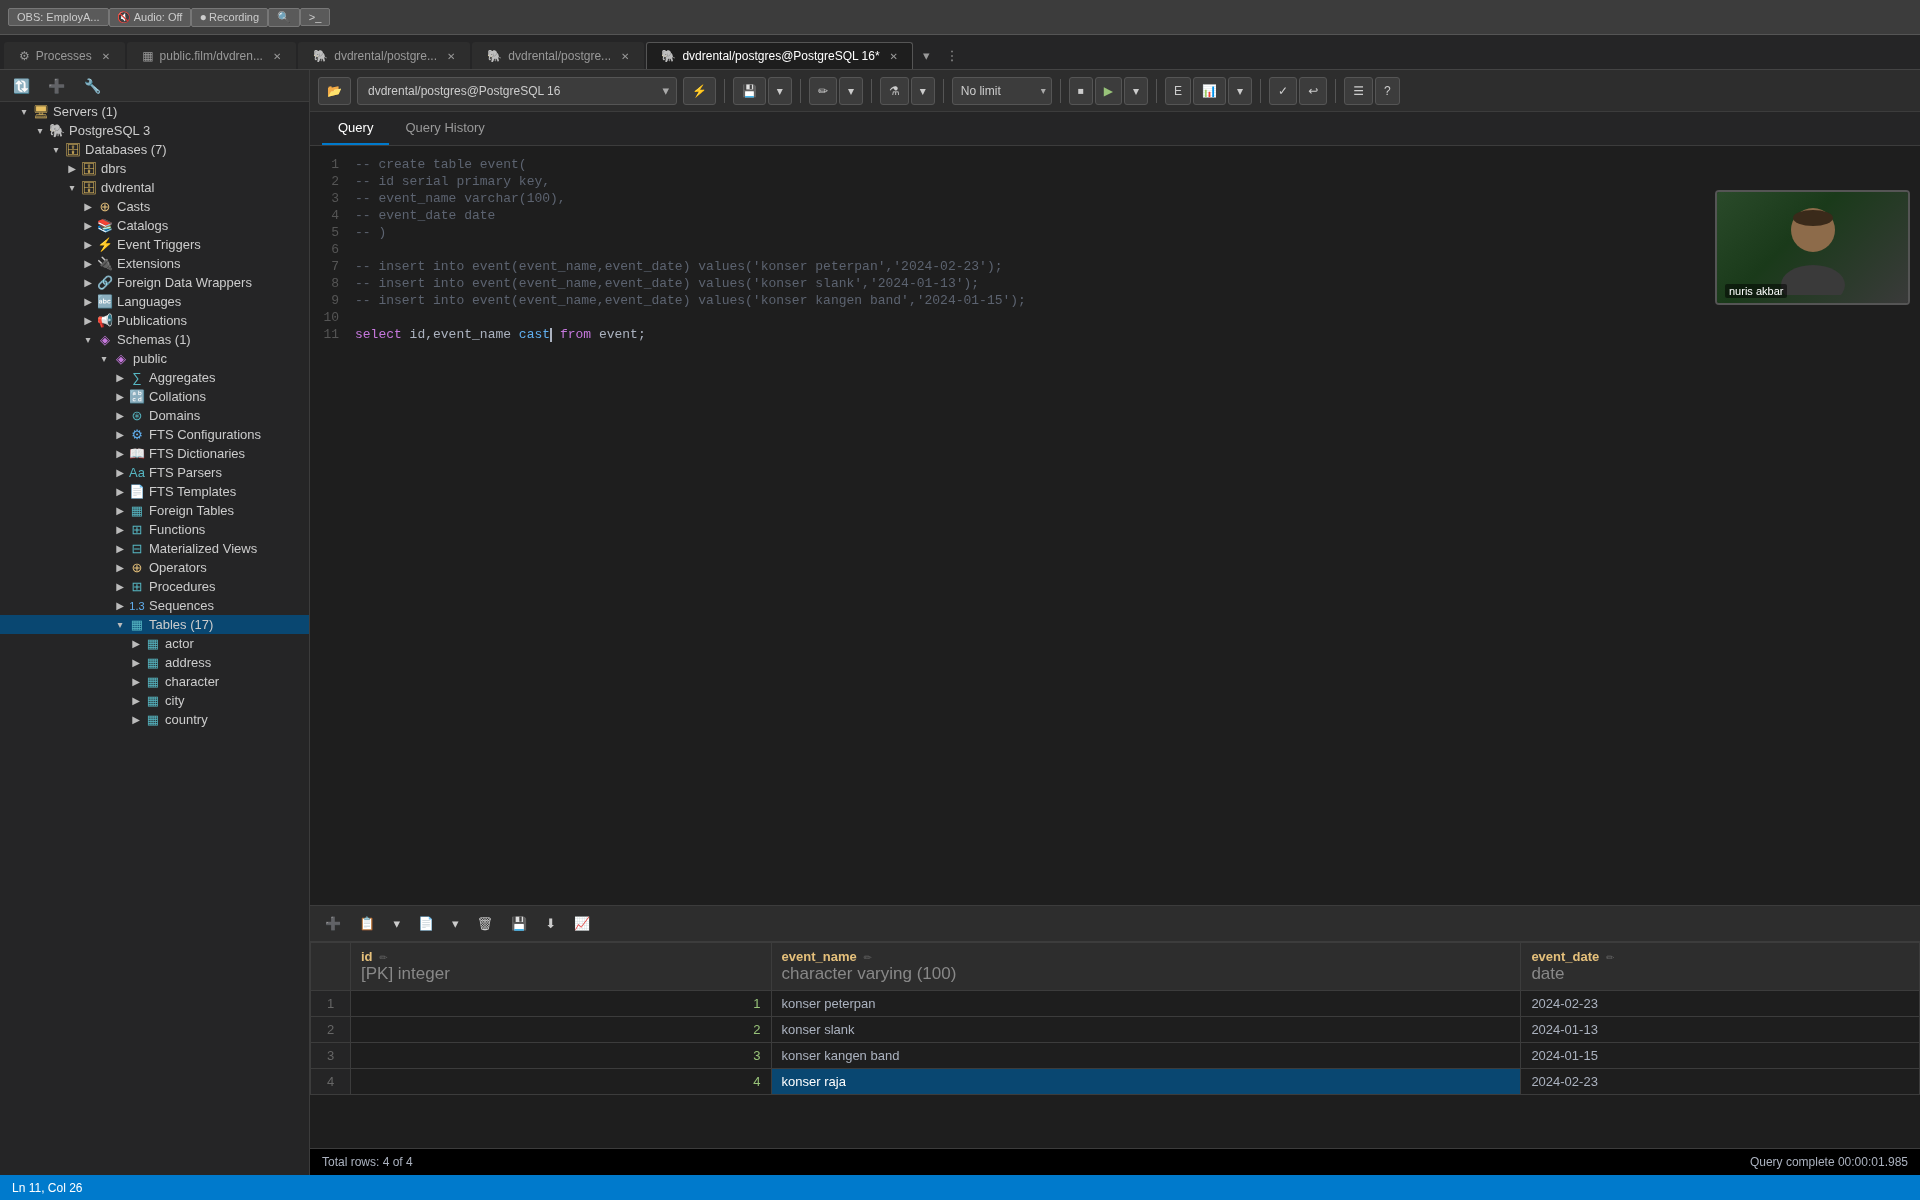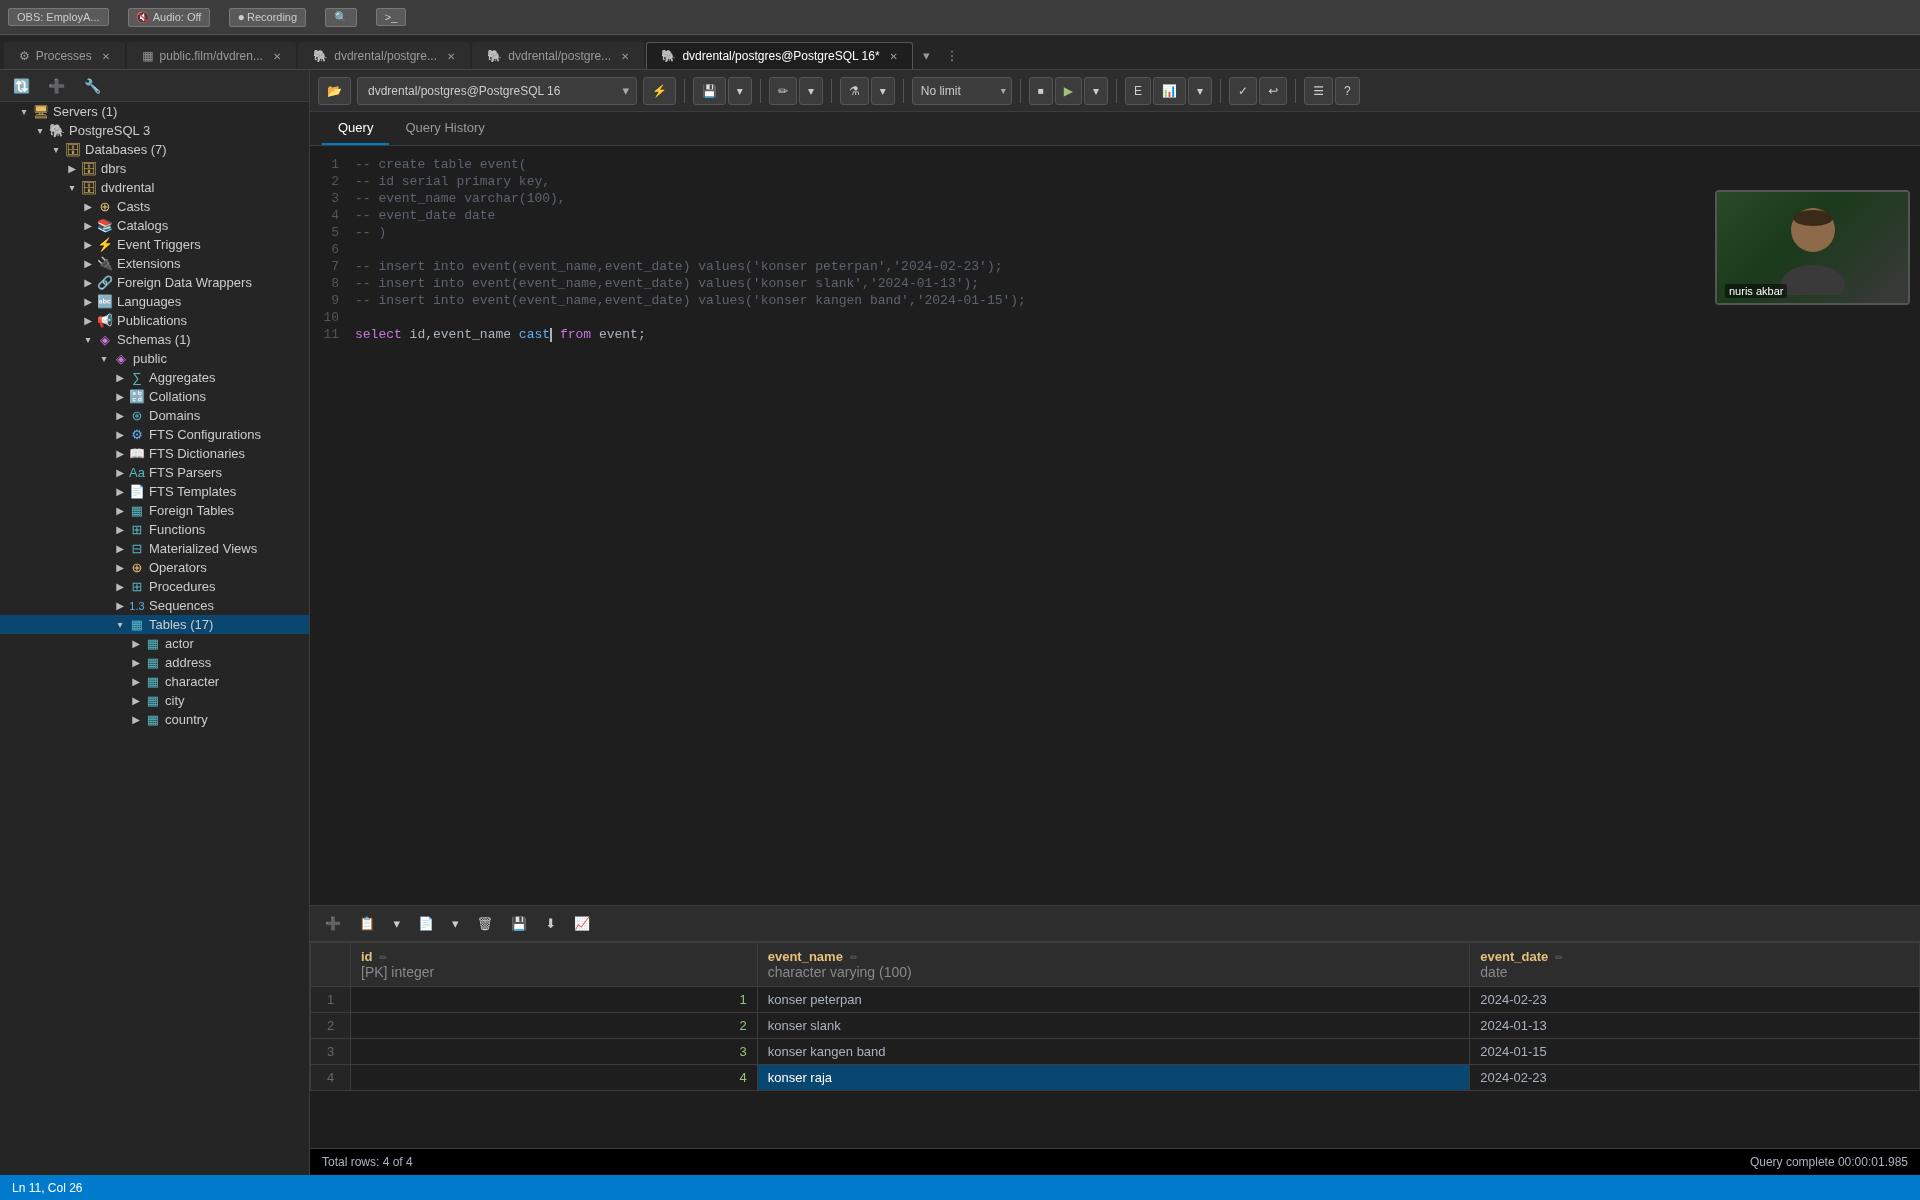--- a/index.html
+++ b/index.html
@@ -1,19 +1,19 @@
 <!DOCTYPE html>
 <html><head>
   <meta charset="utf-8">
   <style>
     * { box-sizing: border-box; margin: 0; padding: 0; }
     body { font-family: 'Segoe UI', Arial, sans-serif; font-size: 13px; background: #1e1e1e; color: #cccccc; display: flex; flex-direction: column; height: 1200px; width: 1920px; overflow: hidden; }
 
     
-    .topbar { height: 35px; background: #3c3c3c; display: flex; align-items: center; padding: 0 8px; gap: 19px; border-bottom: 1px solid #555; flex-shrink: 0; }
+    .topbar { height: 35px; background: #3c3c3c; display: flex; align-items: center; padding: 0 8px; gap: 0; border-bottom: 1px solid #555; flex-shrink: 0; }
     .topbar-btn { background: #5a5a5a; border: 1px solid #777; color: #ccc; padding: 2px 8px; font-size: 11px; cursor: pointer; border-radius: 2px; }
 
     
     .tabbar { height: 35px; background: #252526; display: flex; align-items: flex-end; padding: 0 0 0 4px; border-bottom: 1px solid #444; flex-shrink: 0; }
     .tab { display: flex; align-items: center; gap: 6px; padding: 6px 14px; font-size: 12px; cursor: pointer; border: 1px solid transparent; border-bottom: none; color: #999; background: #2d2d2d; margin-right: 2px; border-radius: 3px 3px 0 0; }
     .tab.active { background: #1e1e1e; color: #fff; border-color: #555; }
     .tab .close { color: #999; font-size: 10px; margin-left: 4px; }
     .tabbar-more { padding: 6px 8px; color: #999; cursor: pointer; }
 
     
@@ -42,21 +42,21 @@
     .icon-orange { color: #e5c07b; }
     .icon-teal { color: #56b6c2; }
 
     
     .toolbar { height: 42px; background: #2d2d2d; border-bottom: 1px solid #3c3c3c; display: flex; align-items: center; padding: 0 8px; gap: 4px; flex-shrink: 0; }
     .toolbar-group { display: flex; align-items: center; gap: 2px; }
     .toolbar-sep { width: 1px; height: 24px; background: #555; margin: 0 4px; }
     .tb-btn { background: #3c3c3c; border: 1px solid #555; color: #ccc; padding: 4px 8px; font-size: 12px; cursor: pointer; border-radius: 3px; display: flex; align-items: center; gap: 3px; height: 28px; }
     .tb-dropdown { background: #3c3c3c; border: 1px solid #555; color: #ccc; padding: 4px 24px 4px 8px; font-size: 12px; cursor: pointer; border-radius: 3px; height: 28px; appearance: none; }
     .conn-bar { display: flex; align-items: center; gap: 6px; flex: 0 0 auto; }
-    .conn-selector { background: #3c3c3c; border: 1px solid #555; color: #ccc; padding: 4px 28px 4px 10px; font-size: 12px; border-radius: 3px; height: 28px; width: 280px; appearance: none; cursor: pointer; }
+    .conn-selector { background: #3c3c3c; border: 1px solid #555; color: #ccc; padding: 4px 28px 4px 10px; font-size: 12px; border-radius: 3px; height: 28px; width: 320px; appearance: none; cursor: pointer; }
 
     
     .query-tabs { display: flex; padding: 0 12px; border-bottom: 1px solid #3c3c3c; background: #252526; flex-shrink: 0; }
     .query-tab { padding: 8px 16px; font-size: 13px; cursor: pointer; color: #999; border-bottom: 2px solid transparent; }
     .query-tab.active { color: #fff; border-bottom-color: #007acc; }
 
     
     .editor { flex: 1; background: #1e1e1e; padding: 10px 0; font-family: 'Consolas', 'Courier New', monospace; font-size: 13px; overflow-y: auto; min-height: 0; }
     .editor-line { display: flex; align-items: flex-start; padding: 1px 0; }
     .line-num { width: 45px; text-align: right; padding-right: 16px; color: #555; flex-shrink: 0; user-select: none; }
@@ -72,21 +72,21 @@
     .results-tab.active { color: #fff; border-bottom-color: #007acc; }
 
     .results-toolbar { height: 36px; background: #2d2d2d; border-bottom: 1px solid #3c3c3c; display: flex; align-items: center; padding: 0 8px; gap: 4px; flex-shrink: 0; }
     .r-btn { background: transparent; border: 1px solid transparent; color: #ccc; padding: 3px 6px; font-size: 13px; cursor: pointer; border-radius: 3px; height: 26px; display: flex; align-items: center; }
 
     
     .table-container { flex: 1; overflow: auto; }
     .data-table { width: 100%; border-collapse: collapse; font-size: 13px; }
     .data-table th { background: #2d2d2d; color: #abb2bf; padding: 6px 10px; text-align: left; border: 1px solid #3c3c3c; font-weight: normal; white-space: nowrap; position: sticky; top: 0; }
     .data-table th .col-name { font-weight: bold; color: #e5c07b; }
-    .data-table th .col-type { color: #888; font-size: 14px; display: block; }
+    .data-table th .col-type { color: #888; font-size: 17px; display: block; }
     .data-table th .edit-icon { color: #666; font-size: 10px; margin-left: 4px; cursor: pointer; }
     .data-table td { padding: 5px 10px; border: 1px solid #3c3c3c; color: #abb2bf; }
     .data-table .row-num { color: #666; text-align: center; width: 40px; background: #252526; }
     .data-table td.num-cell { color: #98c379; }
     .data-table td.selected-cell { background: #094771; color: #fff; }
 
     
     .statusbar { height: 25px; background: #007acc; display: flex; align-items: center; padding: 0 12px; font-size: 12px; color: #fff; gap: 20px; flex-shrink: 0; }
 
     

